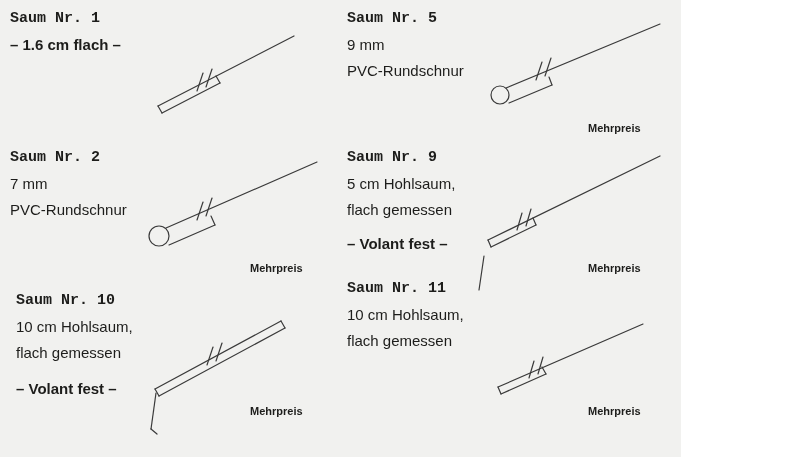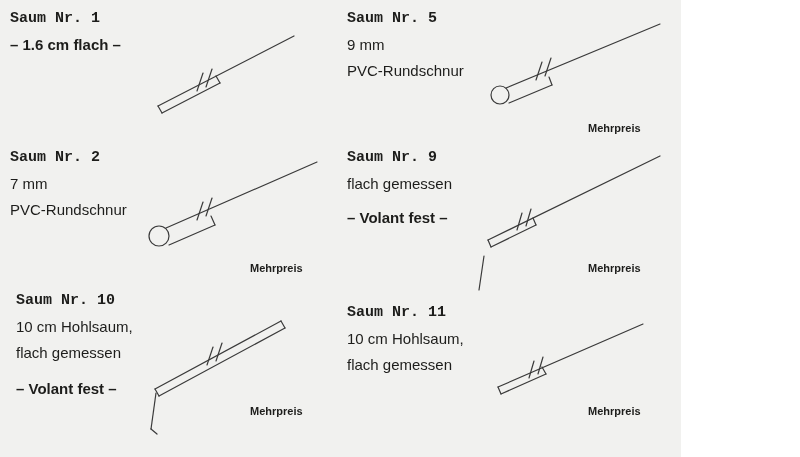--- a/index.html
+++ b/index.html
@@ -91,20 +91,21 @@
   <line x1="21" y1="76" x2="172" y2="10"></line>
   <line x1="24" y1="93" x2="70" y2="73"></line>
   <line x1="70" y1="73" x2="66" y2="64"></line>
   <line x1="58" y1="50" x2="52" y2="68"></line>
   <line x1="67" y1="46" x2="61" y2="64"></line>
 </svg>
 <div class="surcharge" style="left:250px; top:256px;">Mehrpreis</div>
 
 <section class="textblock" style="left:347px; top:145px;">
   <h3>Saum Nr. 9</h3>
+  <p>5 cm Hohlsaum,</p>
   <p>flach gemessen</p>
   <p class="note gap">– Volant fest –</p>
 </section>
 <svg class="drawing" style="left:474px; top:148px;" width="192" height="145" viewBox="0 0 192 145">
   <line x1="14" y1="92" x2="186" y2="8"></line>
   <line x1="17" y1="99" x2="62" y2="77"></line>
   <line x1="14" y1="92" x2="17" y2="99"></line>
   <line x1="62" y1="77" x2="59" y2="70"></line>
   <line x1="48" y1="65" x2="43" y2="82"></line>
   <line x1="57" y1="61" x2="52" y2="78"></line>
@@ -123,21 +124,21 @@
   <line x1="16" y1="93" x2="142" y2="25"></line>
   <line x1="138" y1="18" x2="142" y2="25"></line>
   <line x1="12" y1="86" x2="16" y2="93"></line>
   <line x1="70" y1="44" x2="64" y2="62"></line>
   <line x1="79" y1="40" x2="73" y2="58"></line>
   <line x1="13" y1="90" x2="8" y2="126"></line>
   <line x1="8" y1="126" x2="14" y2="131"></line>
 </svg>
 <div class="surcharge" style="left:250px; top:399px;">Mehrpreis</div>
 
-<section class="textblock" style="left:347px; top:300px;">
+<section class="textblock" style="left:347px; top:276px;">
   <h3>Saum Nr. 11</h3>
   <p>10 cm Hohlsaum,</p>
   <p>flach gemessen</p>
 </section>
 <svg class="drawing" style="left:488px; top:315px;" width="160" height="82" viewBox="0 0 160 82">
   <line x1="10" y1="72" x2="155" y2="9"></line>
   <line x1="13" y1="79" x2="58" y2="59"></line>
   <line x1="10" y1="72" x2="13" y2="79"></line>
   <line x1="58" y1="59" x2="54" y2="52"></line>
   <line x1="46" y1="46" x2="41" y2="63"></line>

